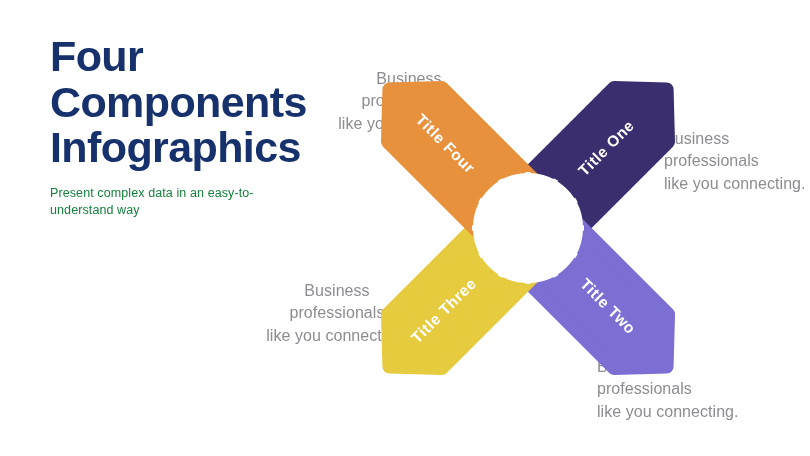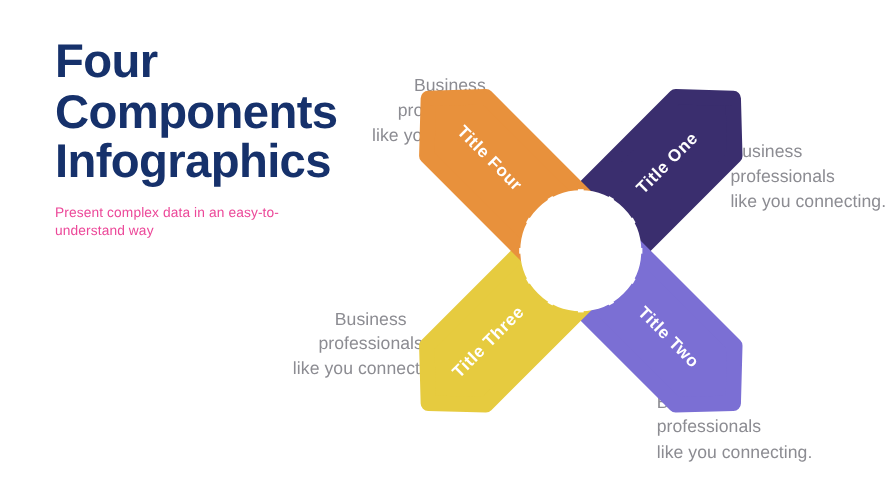--- a/index.html
+++ b/index.html
@@ -25,21 +25,21 @@
     font-size:43px;
     line-height:1.06;
     font-weight:700;
     color:#16316b;
     letter-spacing:-0.6px;
   }
   #page-subtitle{
     margin-top:14px;
     font-size:12.5px;
     line-height:1.38;
-    color:#ec4899;
+    color:#15803d;
     letter-spacing:0.1px;
   }
 
   
   .callout{
     position:absolute;
     font-size:16px;
     line-height:1.40;
     color:#8c8c92;
     letter-spacing:0.05px;

